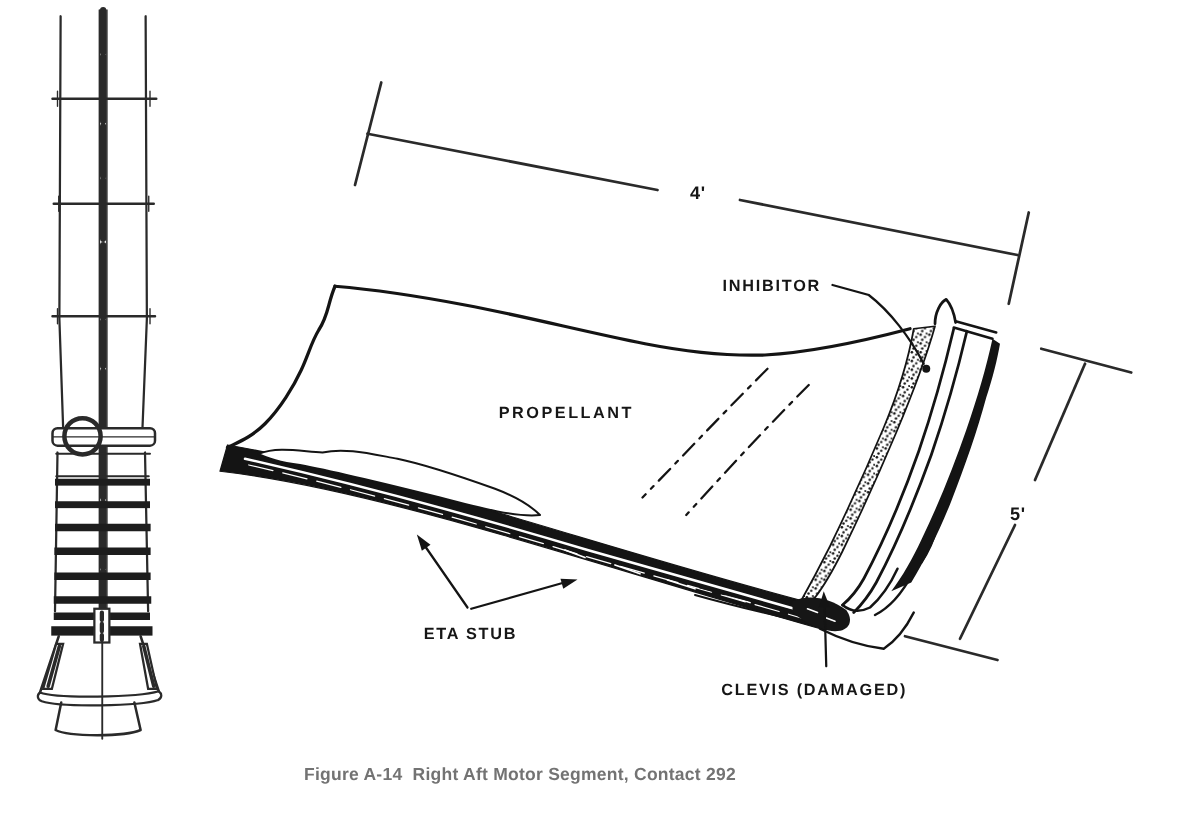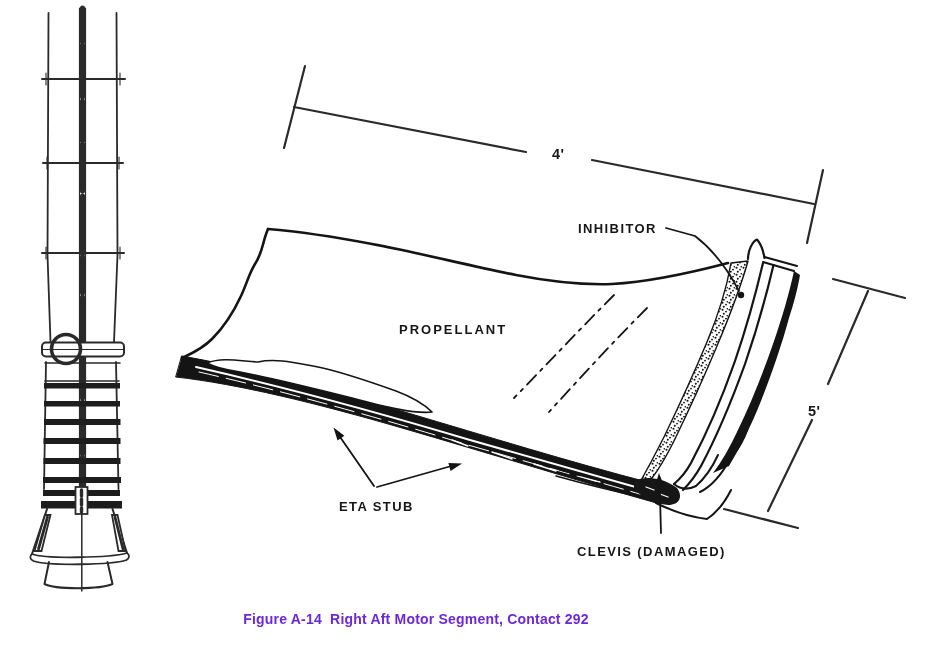--- a/index.html
+++ b/index.html
@@ -12,21 +12,21 @@
   .figure-svg text {
     font-family:"Liberation Sans", sans-serif;
     font-weight:700; fill:#161616;
   }
   .lbl  { font-size:13px; letter-spacing:1.4px; white-space:pre; }
   .lblw { font-size:13px; letter-spacing:2px;  white-space:pre; }
   .dim  { font-size:14.5px; letter-spacing:0.5px; }
   .caption {
     position:absolute; left:0; top:611px; width:832px;
     text-align:center; font-weight:700; font-size:14px;
-    letter-spacing:0.2px; color:#6d28d9; white-space:pre;
+    letter-spacing:0.2px; color:#737373; white-space:pre;
   }
 </style>
 </head>
 <body>
 
 <div class="page">
 
   <svg class="figure-svg" width="945" height="651" viewBox="0 0 945 651">
     <defs>
       <pattern id="stip" width="7" height="7" patternUnits="userSpaceOnUse">

